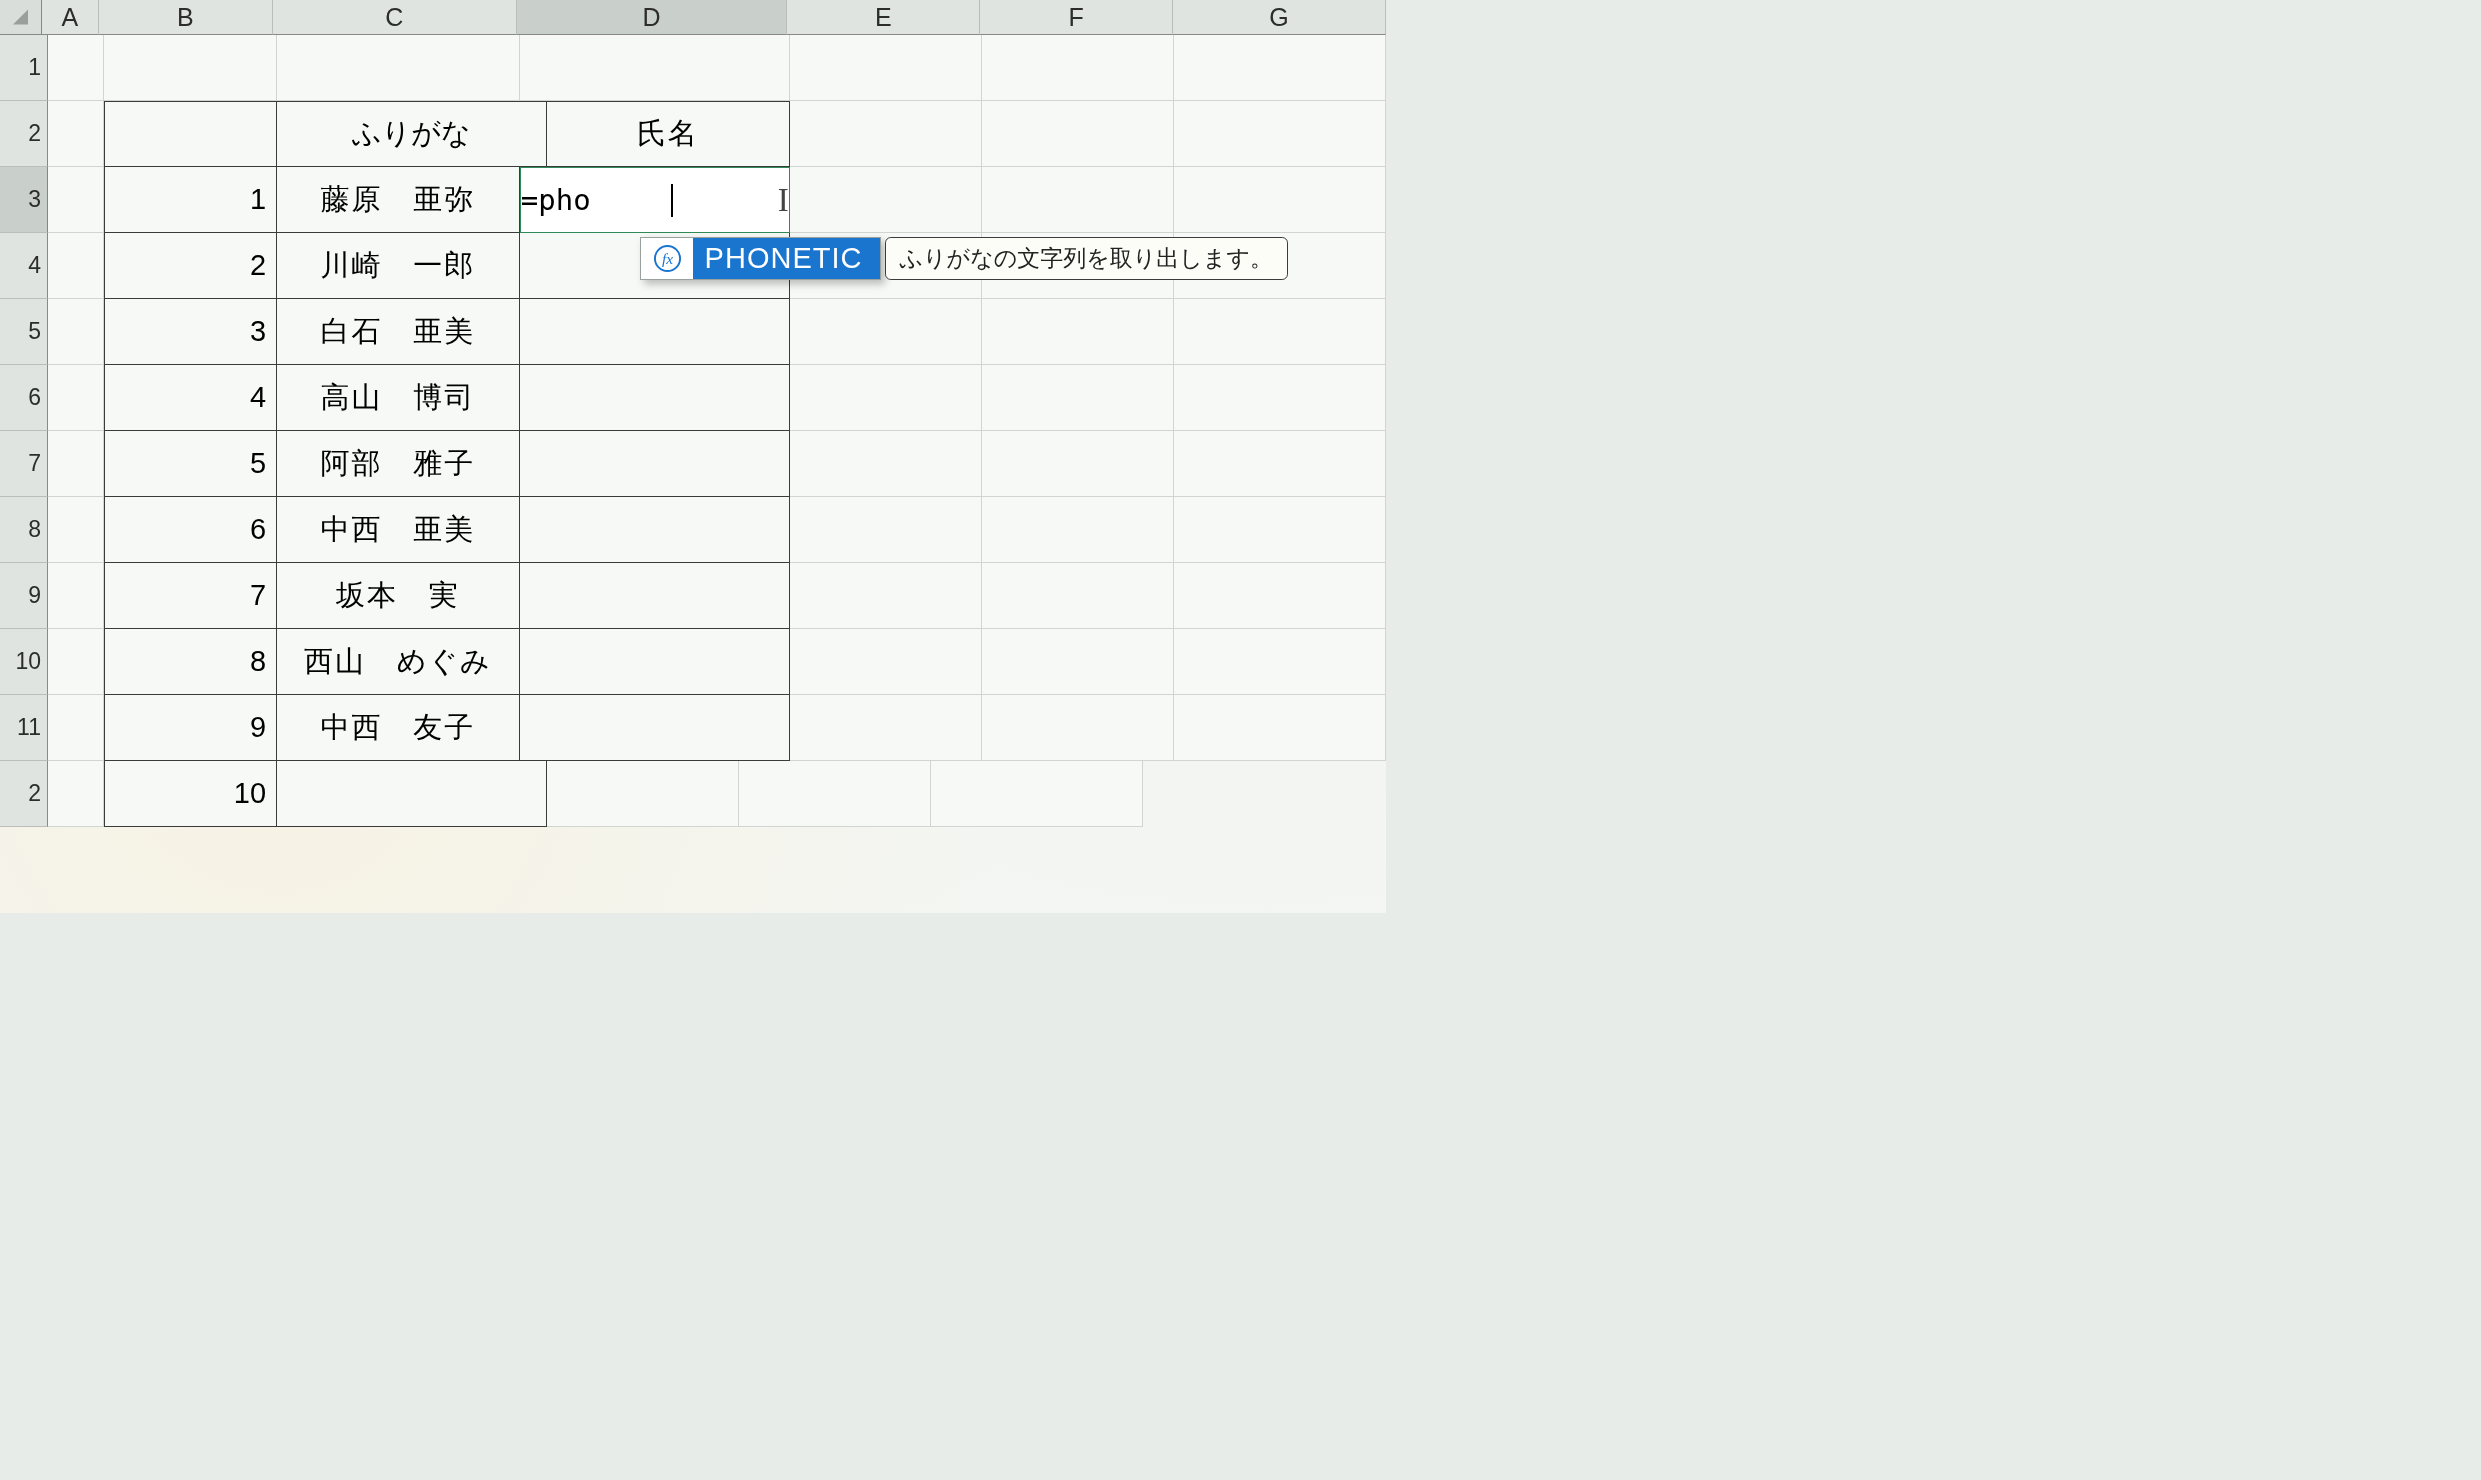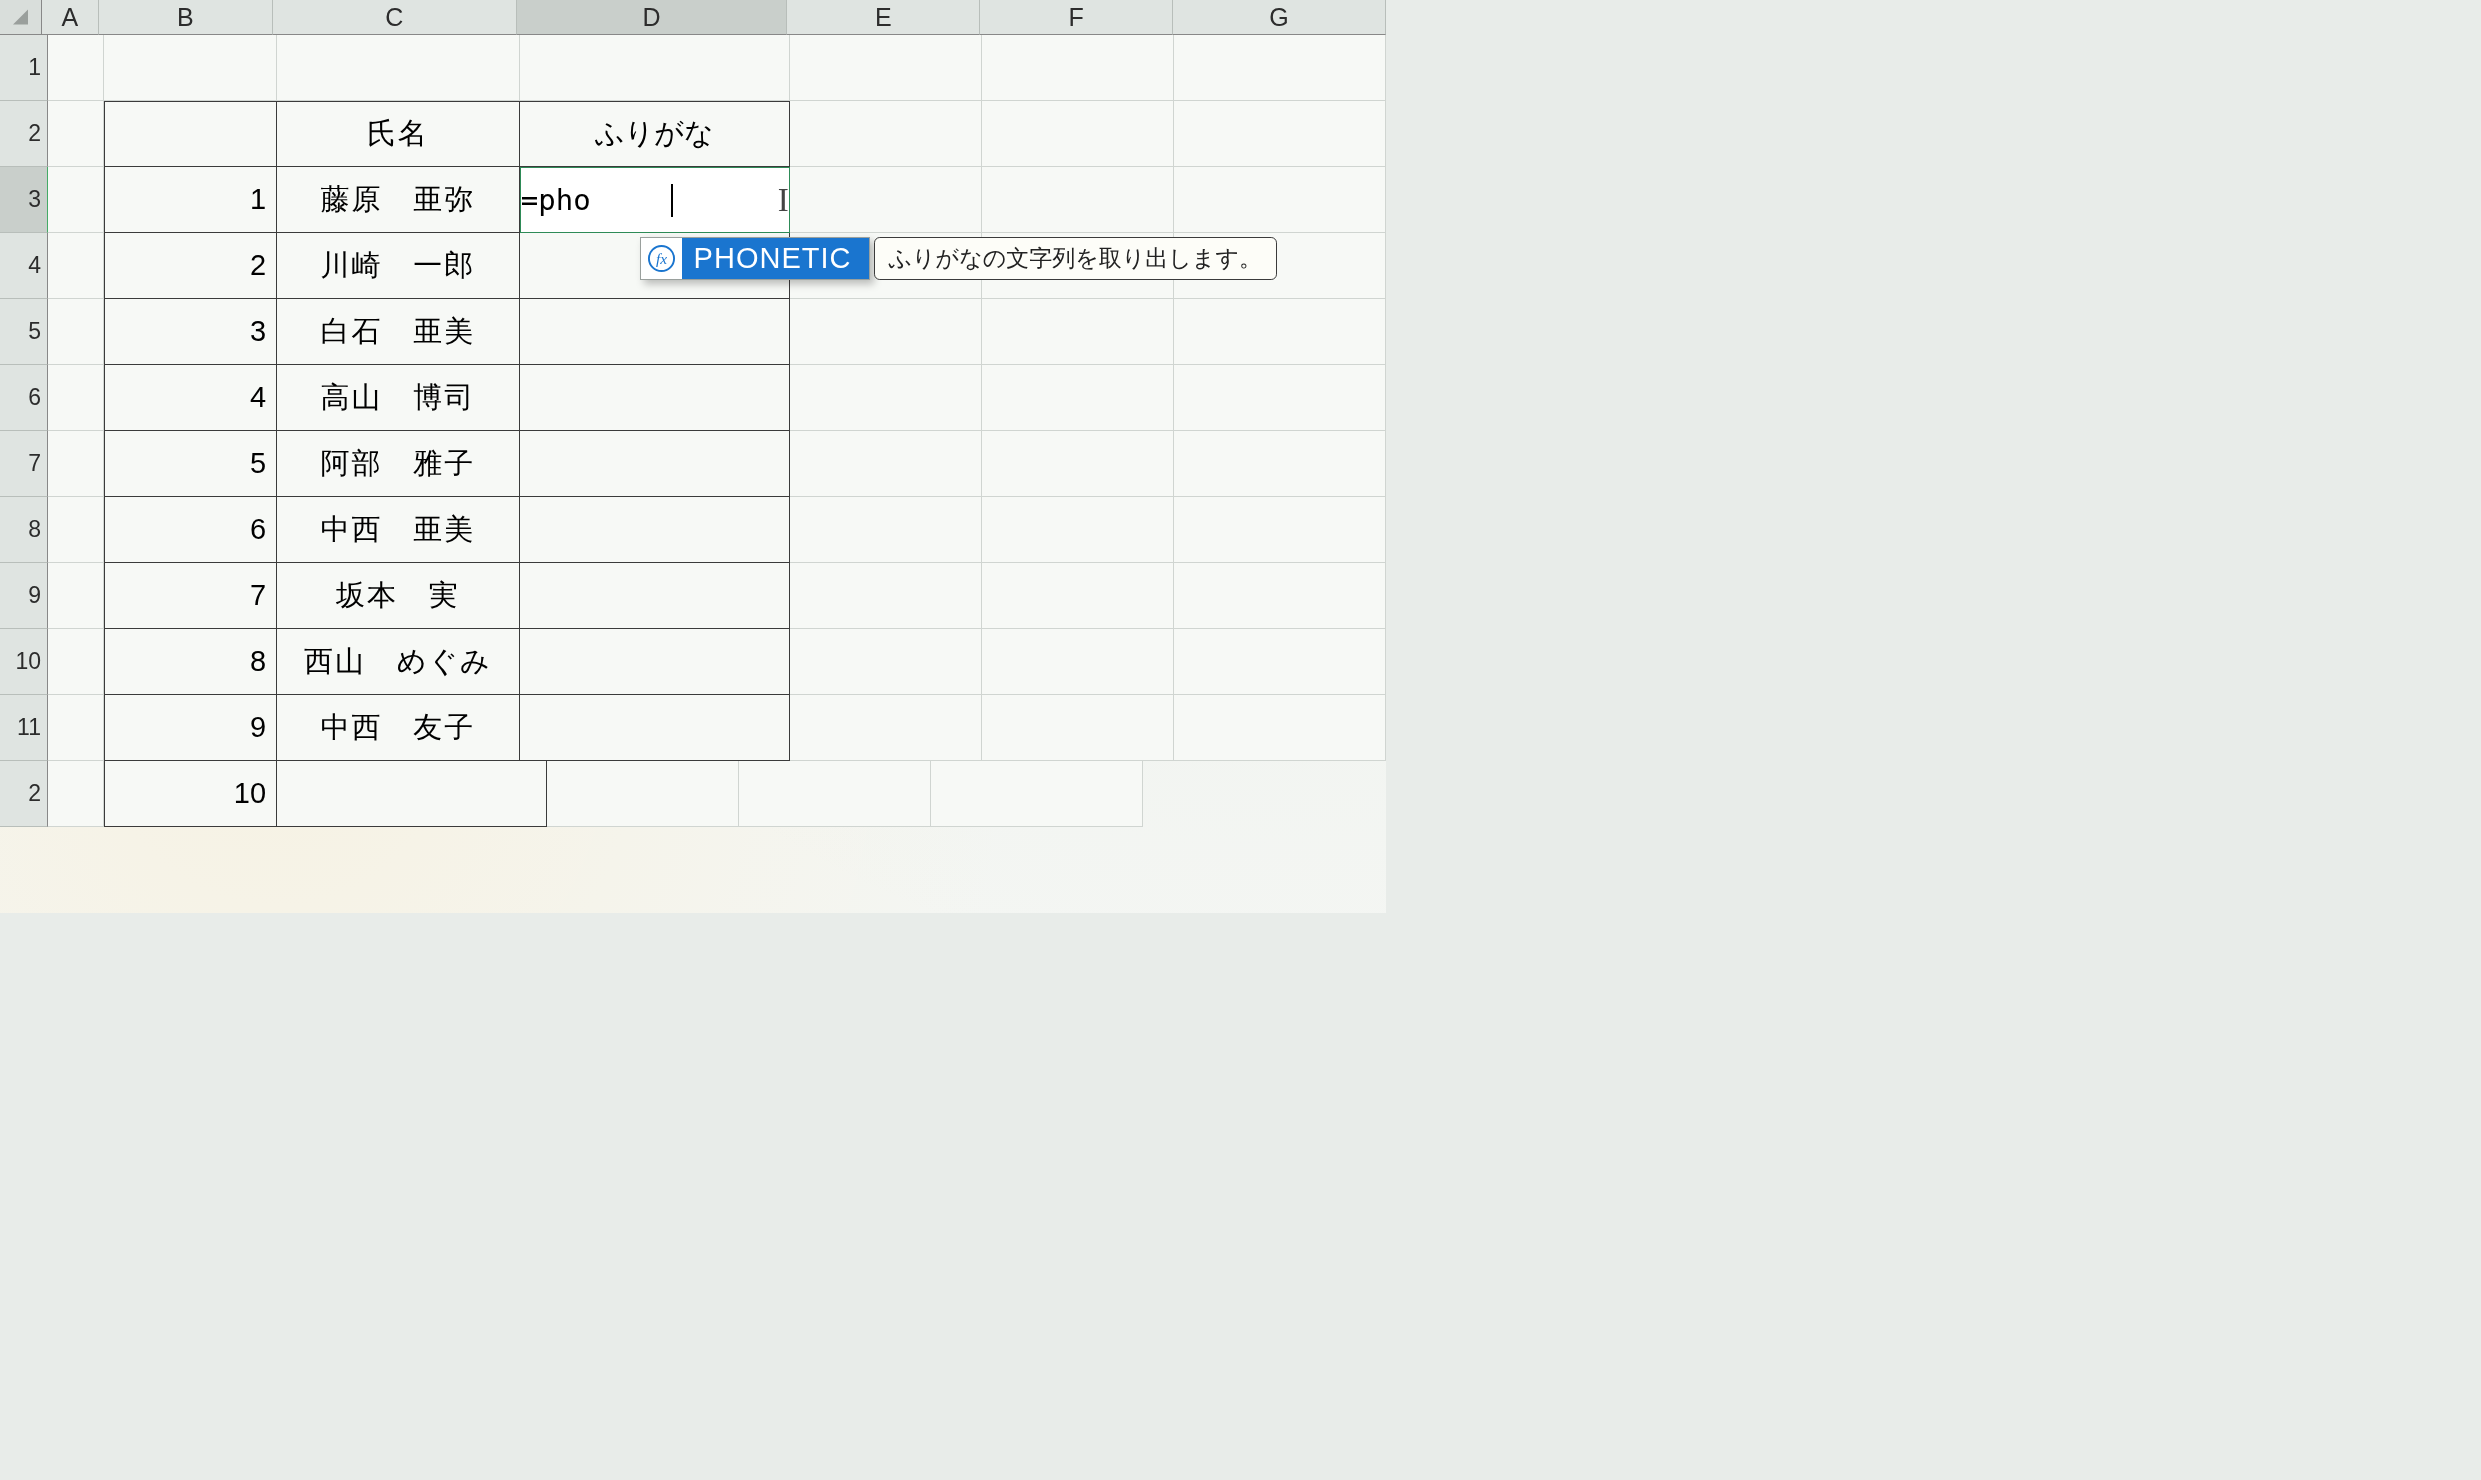--- a/index.html
+++ b/index.html
@@ -33,21 +33,21 @@
   .wA{width:56px;}
   .wB{width:173px;}
   .wC{width:243px;}
   .wD{width:270px;}
   .wE{width:192px;}
   .wF{width:192px;}
   .wG{width:212px;}
   
   .popup{position:absolute;z-index:5;display:flex;align-items:stretch;font-size:0;}
   .ac{display:flex;align-items:center;background:#1a75cf;border:1px solid #9aa09d;box-shadow:3.9px 3.9px 7.8px rgba(0,0,0,.25);}
-  .ac .icon{width:41px;height:41px;display:flex;align-items:center;justify-content:center;background:#fff;}
+  .ac .icon{width:52px;height:41px;display:flex;align-items:center;justify-content:center;background:#fff;}
   .ac .label{color:#fff;font-size:29px;padding:3.9px 17.5px 3.9px 11.6px;font-family:Liberation Sans, sans-serif;letter-spacing:1px;}
   .tip{margin-left:4px;background:#fdfdf8;border:1.9px solid #3b3b3b;border-radius:5.8px;padding:3.9px 13.6px;font-size:23px;color:#222;display:flex;align-items:center;}
   
   .ibeam{display:inline-block;margin-left:29px;font-size:33px;color:#444;font-family:serif;}
 </style>
 </head>
 <body>
 
 <div class="sheet">
 
@@ -76,22 +76,22 @@
       <div class="cell wD"></div>
       <div class="cell wE"></div>
       <div class="cell wF"></div>
       <div class="cell wG"></div>
     </div>
 
     <div class="row">
       <div class="rowh">2</div>
       <div class="cell wA"></div>
       <div class="cell wB tbl tbl-left tbl-top cB"></div>
+      <div class="cell wD tbl tbl-top cD">ふりがな</div>
       <div class="cell wC tbl tbl-top cC">氏名</div>
-      <div class="cell wD tbl tbl-top cD">ふりがな</div>
       <div class="cell wE"></div>
       <div class="cell wF"></div>
       <div class="cell wG"></div>
     </div>
 
     <div class="row">
       <div class="rowh sel">3</div>
       <div class="cell wA"></div>
       <div class="cell wB tbl tbl-left cB">1</div>
       <div class="cell wC tbl cC">藤原　亜弥</div>

